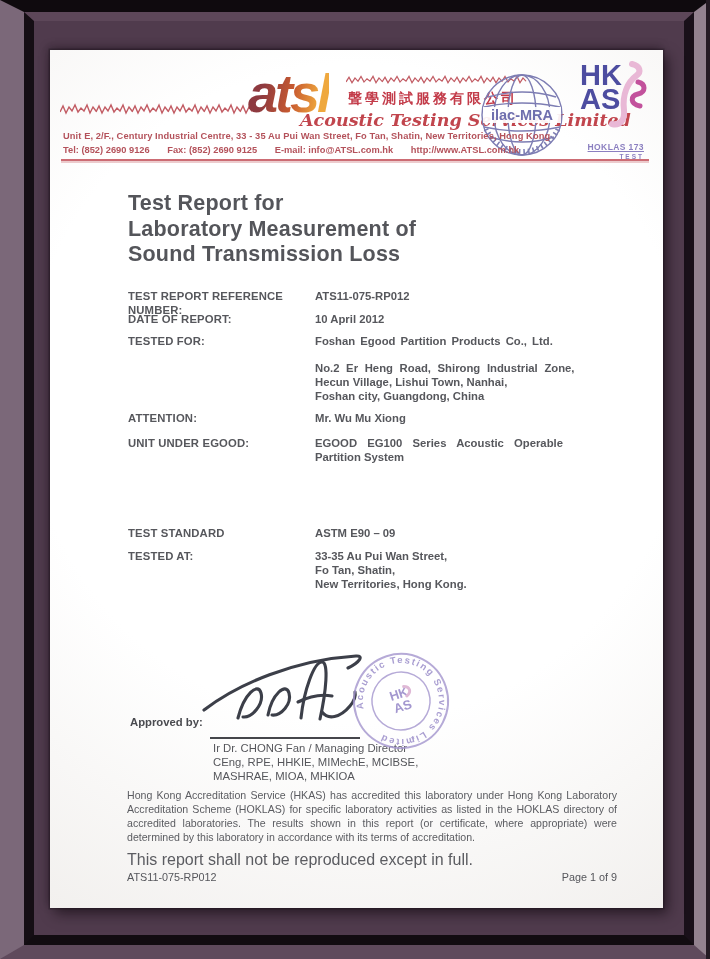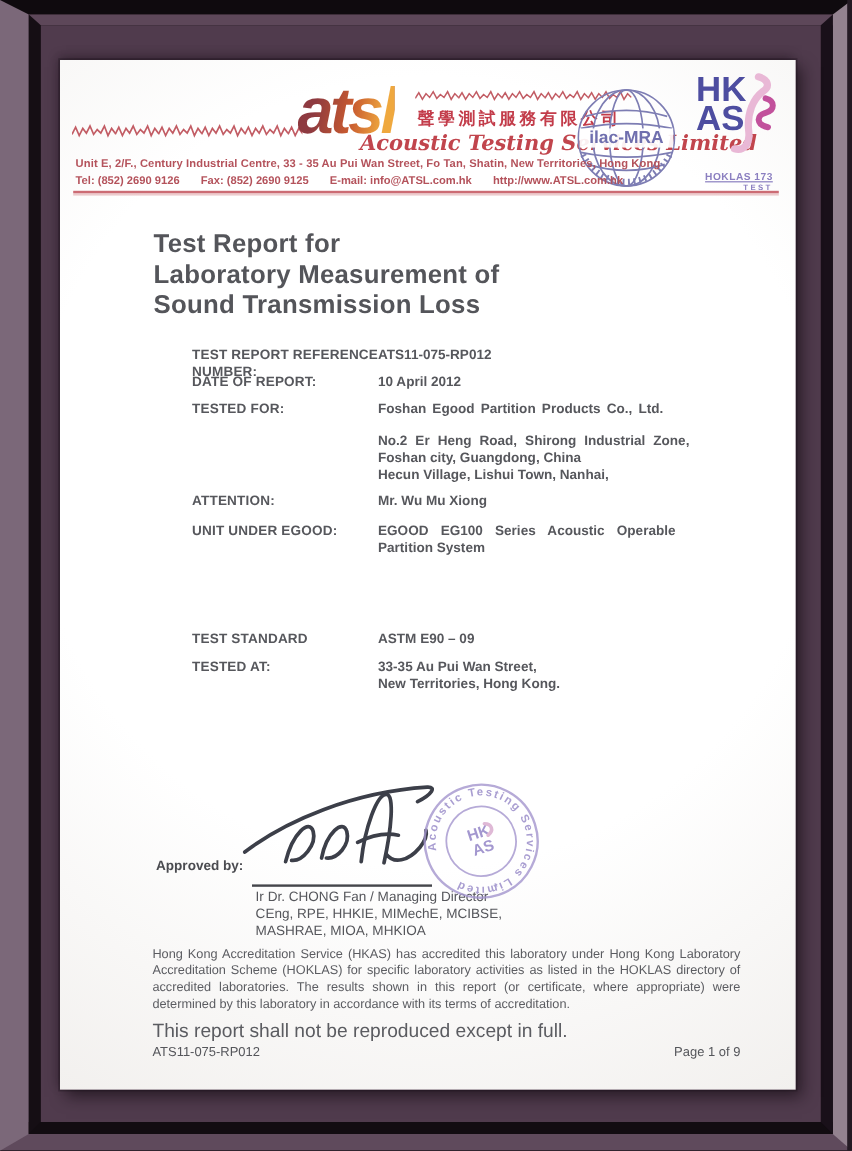--- a/index.html
+++ b/index.html
@@ -46,21 +46,21 @@
   #hkas-pink{position:absolute;left:22px;top:-4px;}
   #hoklas{position:absolute;left:0;top:78px;width:64px;text-align:right;color:#8b7fc0;}
   #hoklas .l1{font-size:8.5px;font-weight:700;text-decoration:underline;letter-spacing:.4px;}
   #hoklas .l2{font-size:6.5px;font-weight:700;letter-spacing:2px;margin-top:1px;}
 
   
   #title{left:78px;top:141px;font-size:21.5px;line-height:25.5px;font-weight:700;color:#54555a;letter-spacing:.2px;}
 
   
   .row{position:absolute;left:78px;width:490px;font-size:11.3px;font-weight:700;line-height:13.8px;}
-  .row .lbl{position:absolute;left:0;top:0;width:186px;letter-spacing:.15px;margin-left:32px;}
+  .row .lbl{position:absolute;left:0;top:0;width:186px;letter-spacing:.15px;}
   .row .val{position:absolute;left:187px;top:0;width:300px;}
   .val .ln{display:block;}
   .sp2{word-spacing:2px;} .sp4{word-spacing:3.5px;} .sp7{word-spacing:7px;} .sp10{word-spacing:10px;}
   #row0{top:240px;} #row1{top:263px;} #row2{top:285px;} #row3{top:312px;}
   #row4{top:362px;} #row5{top:387px;} #row6{top:477px;} #row7{top:500px;}
 
   
   #approved-label{left:80px;top:666px;font-size:11.3px;font-weight:600;color:#4a4b50;}
   #signature{left:148px;top:596px;width:172px;height:95px;}
   #sig-line{left:160px;top:687px;width:150px;height:2.4px;background:#45464b;}
@@ -166,22 +166,22 @@
       <span class="val">10 April 2012</span>
     </div>
     <div class="row" id="row2">
       <span class="lbl">TESTED FOR:</span>
       <span class="val sp2">Foshan Egood Partition Products Co., Ltd.</span>
     </div>
     <div class="row" id="row3">
       <span class="lbl"></span>
       <span class="val">
         <span class="ln sp4">No.2 Er Heng Road, Shirong Industrial Zone,</span>
+        <span class="ln">Hecun Village, Lishui Town, Nanhai,</span>
         <span class="ln">Foshan city, Guangdong, China</span>
-        <span class="ln">Hecun Village, Lishui Town, Nanhai,</span>
       </span>
     </div>
     <div class="row" id="row4">
       <span class="lbl">ATTENTION:</span>
       <span class="val">Mr. Wu Mu Xiong</span>
     </div>
     <div class="row" id="row5">
       <span class="lbl">UNIT UNDER EGOOD:</span>
       <span class="val">
         <span class="ln sp7">EGOOD EG100 Series Acoustic Operable</span>
@@ -189,20 +189,21 @@
       </span>
     </div>
     <div class="row" id="row6">
       <span class="lbl">TEST STANDARD</span>
       <span class="val">ASTM E90 – 09</span>
     </div>
     <div class="row" id="row7">
       <span class="lbl">TESTED AT:</span>
       <span class="val">
         <span class="ln">33-35 Au Pui Wan Street,</span>
+        <span class="ln">Fo Tan, Shatin,</span>
         <span class="ln">New Territories, Hong Kong.</span>
       </span>
     </div>
 
     <svg class="abs" id="signature" viewBox="0 0 172 95">
       <g stroke="#3c3f49" stroke-width="3.1" fill="none" stroke-linecap="round">
         <path d="M6 64 C40 38 96 14 158 10 C166 9.5 162 16 150 22"></path>
         <path d="M40 72 C46 48 60 36 63 47 C66 58 54 72 45 71"></path>
         <path d="M70 69 C74 48 88 36 91 47 C94 58 83 70 74 69"></path>
         <path d="M103 72 C106 44 116 16 124 16 C131 16 128 46 122 73"></path>

